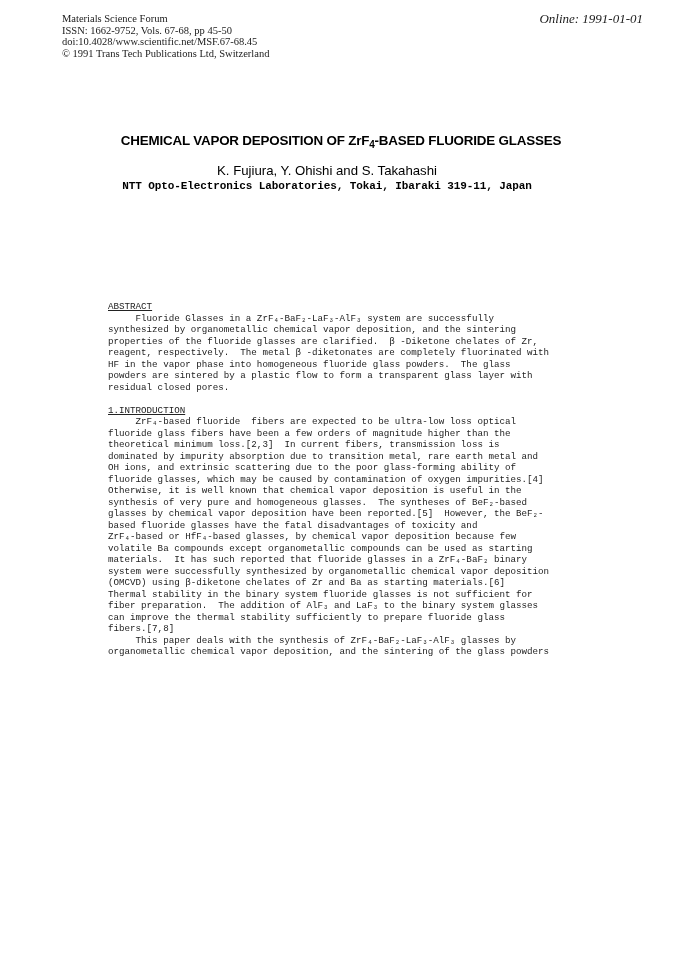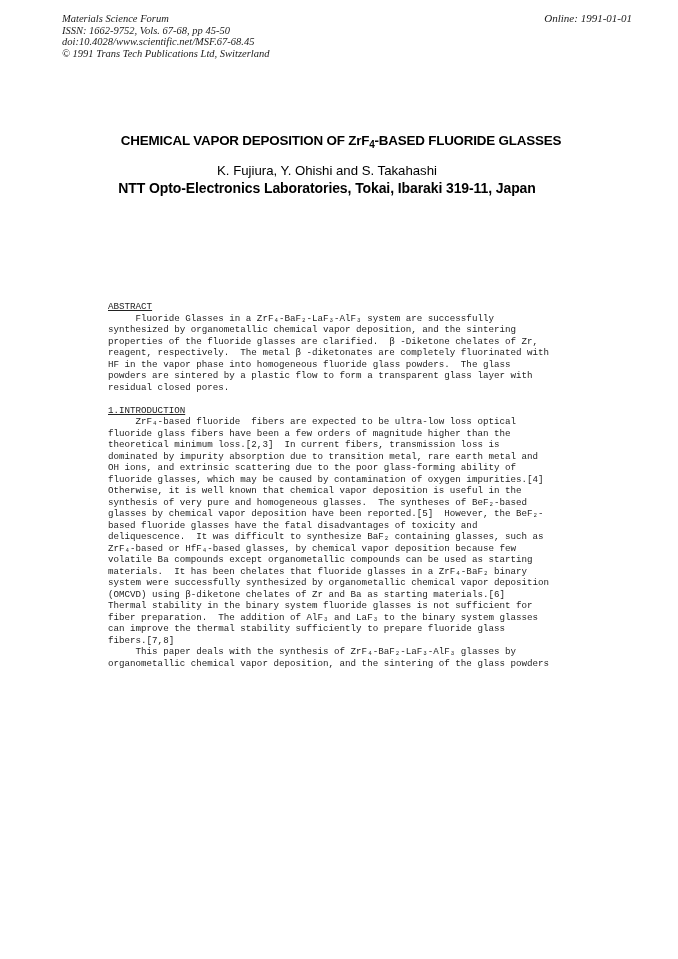--- a/index.html
+++ b/index.html
@@ -2,42 +2,42 @@
 <html><head>
   <meta charset="utf-8">
   <style>
     html, body { margin: 0; padding: 0; }
     body {
       width: 678px; height: 959px; background: #ffffff; position: relative;
       overflow: hidden; color: #111;
     }
     .hdr {
       position: absolute; left: 62px; top: 13px;
-      font-family: "Liberation Serif", serif; font-style: italic;
+      font-family: "Liberation Serif", serif; 
       font-size: 10.5px; line-height: 11.6px; color: #1a1a1a;
     }
     .hdr div { white-space: nowrap; }
     .online {
-      position: absolute; right: 46px; top: 13px;
+      position: absolute; right: 35px; top: 13px;
       font-family: "Liberation Serif", serif; font-style: italic;
-      font-size: 11px; line-height: 11.6px; color: #1a1a1a;
+      font-size: 13px; line-height: 11.6px; color: #1a1a1a;
     }
     .title {
       position: absolute; left: 14px; width: 654px; top: 133px; text-align: center;
       font-family: "Liberation Sans", sans-serif; font-weight: bold;
       font-size: 13.4px; letter-spacing: -0.2px; color: #000;
     }
     .title sub { font-size: 10px; vertical-align: -3px; line-height: 0; }
     .authors {
       position: absolute; left: 0; width: 654px; top: 163px; text-align: center;
       font-family: "Liberation Sans", sans-serif; font-size: 13.2px; color: #000;
     }
     .affil {
       position: absolute; left: 0; width: 654px; top: 180px; text-align: center;
-      font-family: Liberation Sans, sans-serif; font-size: 14px; color: #000;
+      font-family: Liberation Mono, monospace; font-size: 11px; color: #000;
       letter-spacing: -0.1px; font-weight: bold;
     }
     .body {
       position: absolute; left: 108px; top: 301px; width: 450px;
       font-family: "Liberation Mono", monospace; font-size: 9.2px;
       line-height: 11.5px; color: #222;
     }
     .line { white-space: pre; height: 11.5px; }
     .heading { text-decoration: underline; }
     .gap { height: 11.5px; }
@@ -74,24 +74,23 @@
       <div class="line">     ZrF₄-based fluoride  fibers are expected to be ultra-low loss optical</div>
       <div class="line">fluoride glass fibers have been a few orders of magnitude higher than the</div>
       <div class="line">theoretical minimum loss.[2,3]  In current fibers, transmission loss is</div>
       <div class="line">dominated by impurity absorption due to transition metal, rare earth metal and</div>
       <div class="line">OH ions, and extrinsic scattering due to the poor glass-forming ability of</div>
       <div class="line">fluoride glasses, which may be caused by contamination of oxygen impurities.[4]</div>
       <div class="line">Otherwise, it is well known that chemical vapor deposition is useful in the</div>
       <div class="line">synthesis of very pure and homogeneous glasses.  The syntheses of BeF₂-based</div>
       <div class="line">glasses by chemical vapor deposition have been reported.[5]  However, the BeF₂-</div>
       <div class="line">based fluoride glasses have the fatal disadvantages of toxicity and</div>
-      <div class="line">deliquescence.  It was difficult to synthesize BaF₂ containing glasses, such as</div>
       <div class="line">ZrF₄-based or HfF₄-based glasses, by chemical vapor deposition because few</div>
       <div class="line">volatile Ba compounds except organometallic compounds can be used as starting</div>
-      <div class="line">materials.  It has been chelates that fluoride glasses in a ZrF₄-BaF₂ binary</div>
+      <div class="line">materials.  It has such reported that fluoride glasses in a ZrF₄-BaF₂ binary</div>
       <div class="line">system were successfully synthesized by organometallic chemical vapor deposition</div>
       <div class="line">(OMCVD) using β-diketone chelates of Zr and Ba as starting materials.[6]</div>
       <div class="line">Thermal stability in the binary system fluoride glasses is not sufficient for</div>
       <div class="line">fiber preparation.  The addition of AlF₃ and LaF₃ to the binary system glasses</div>
       <div class="line">can improve the thermal stability sufficiently to prepare fluoride glass</div>
       <div class="line">fibers.[7,8]</div>
       <div class="line">     This paper deals with the synthesis of ZrF₄-BaF₂-LaF₃-AlF₃ glasses by</div>
       <div class="line">organometallic chemical vapor deposition, and the sintering of the glass powders</div>
     </div>
 </div>

